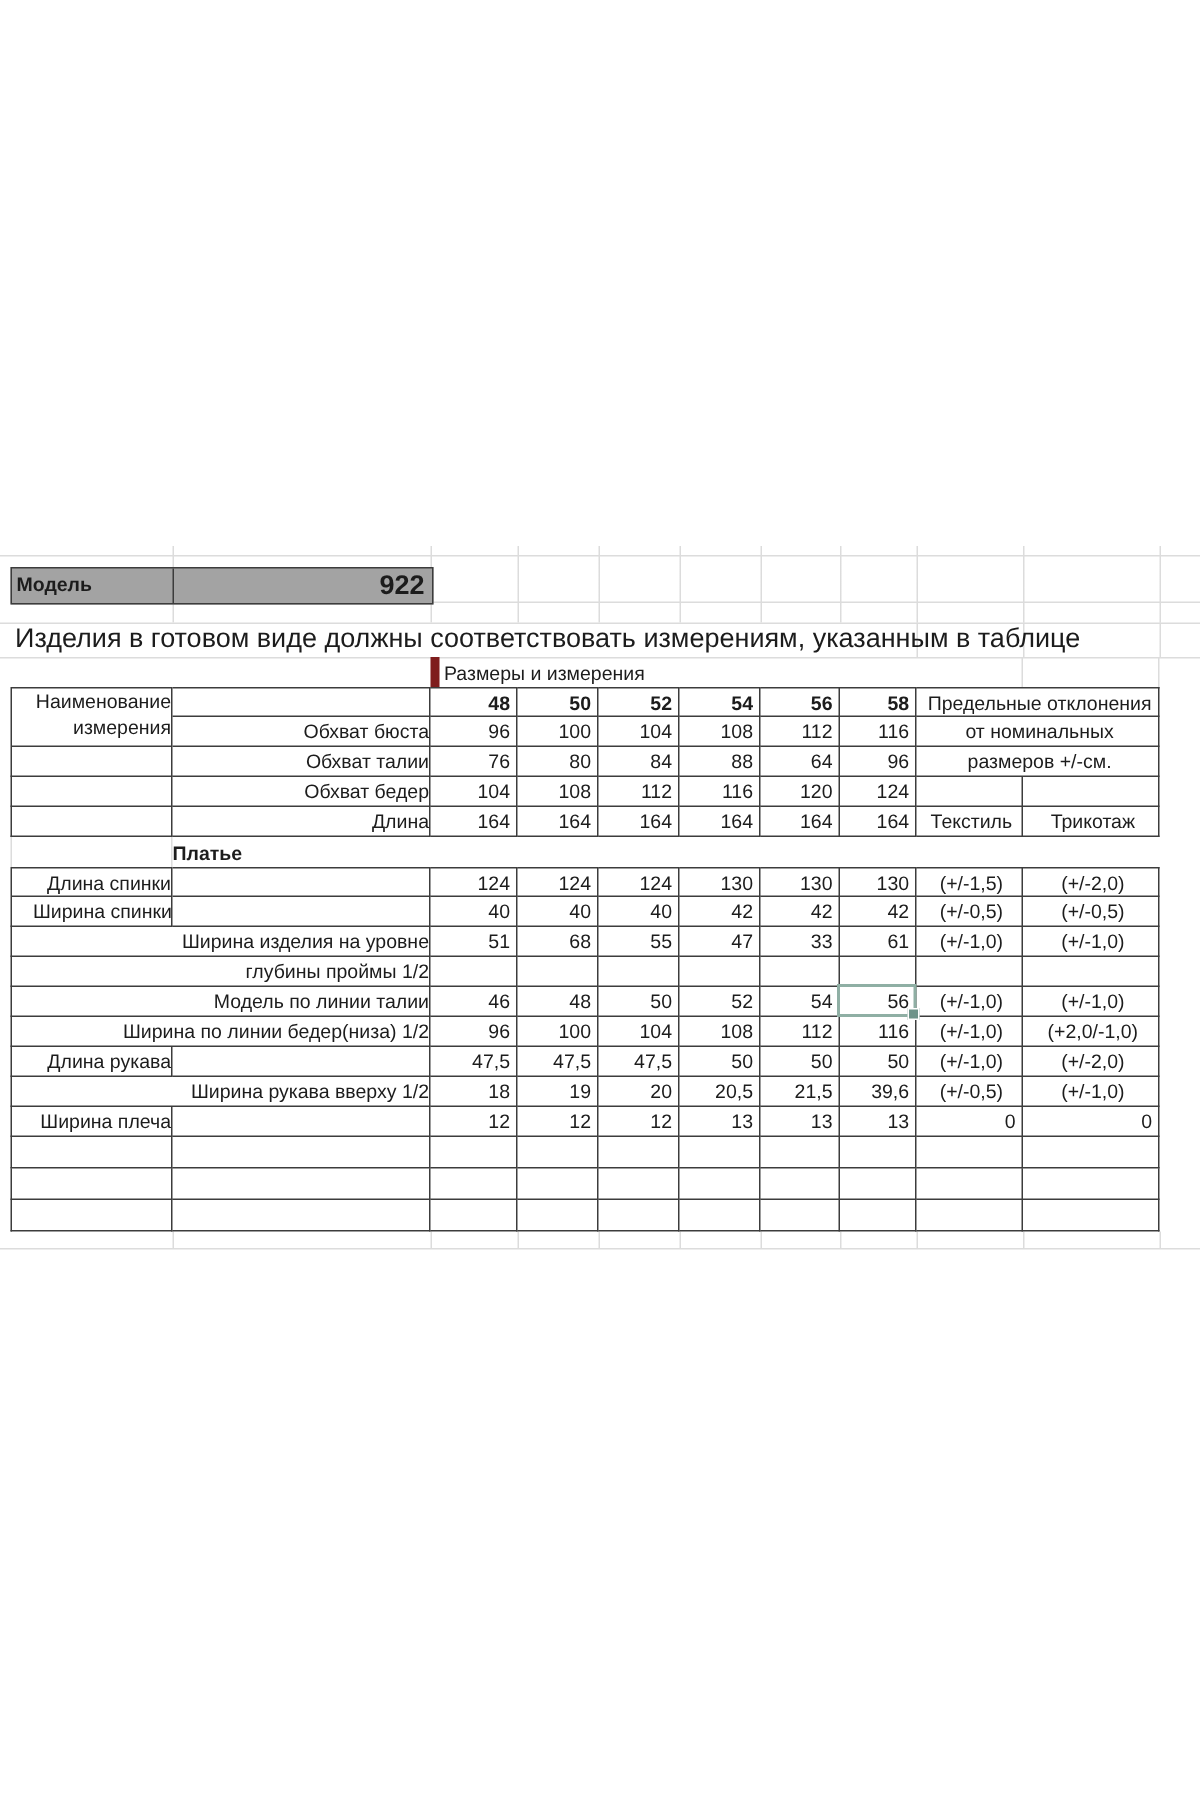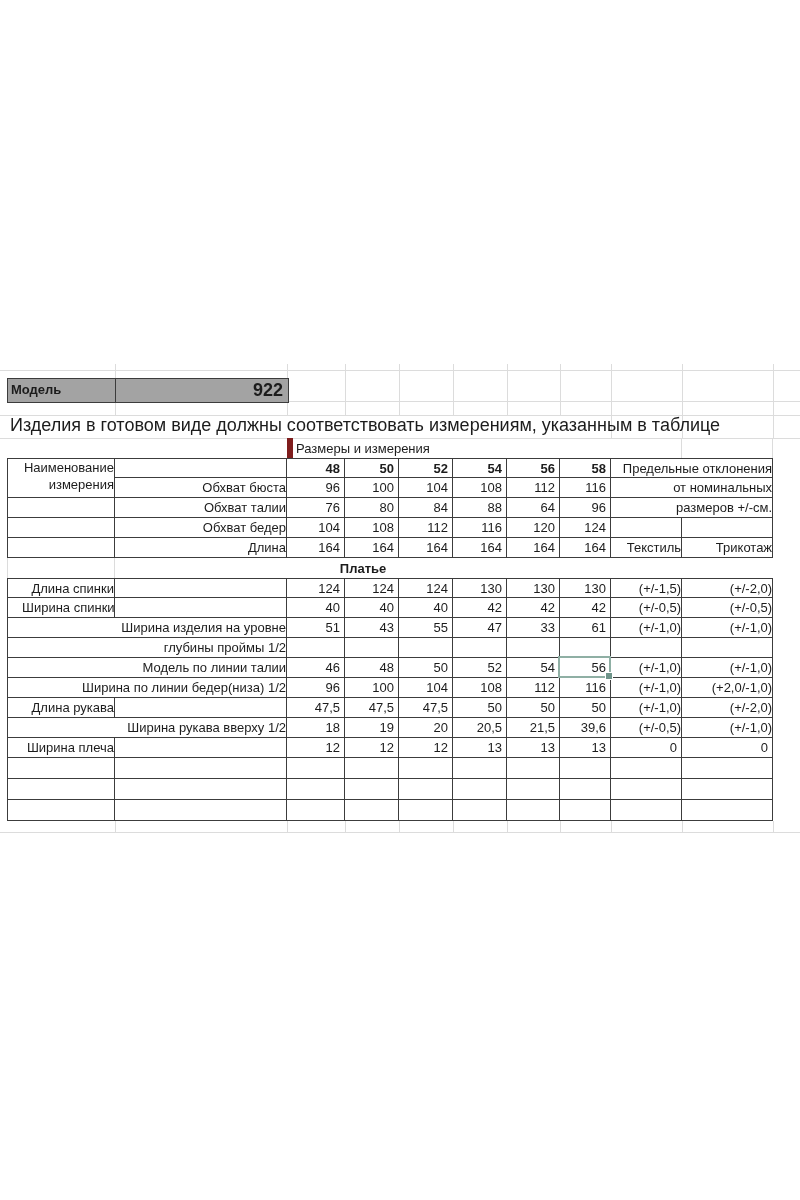--- a/index.html
+++ b/index.html
@@ -26,23 +26,23 @@
   td{font-size:13px;line-height:17px;padding:0;height:20px;box-sizing:border-box;white-space:nowrap;overflow:visible;vertical-align:middle}
   tr.r0 td{height:20px}
   tr.re td{height:21px}
   .c{border-right:1px solid #3c3c3c;border-bottom:1px solid #3c3c3c}
   .lt{border-left:1px solid #3c3c3c}
   .tp{border-top:1px solid #3c3c3c}
   .fc{border-right:1px solid #dcdcdc}
   .flt{border-left:1px solid #dcdcdc}
   .n{text-align:right;padding-right:4px}
   .l{text-align:right;padding-left:14px}
-  .t{text-align:right;padding-left:3px}
+  .t{text-align:center;padding-left:3px}
   .bold{font-weight:bold}
-  .ctr{text-align:center}
+  .ctr{}
   .sl{border-left:6px solid #7f1d1d;padding-left:3px}
   .vtop{vertical-align:top}
 
   
   .sel{position:absolute;left:558px;top:656px;width:53px;height:22px;border:2px solid #8fafa4;box-sizing:border-box;z-index:5;pointer-events:none}
   .sel .handle{position:absolute;right:-4px;bottom:-4px;width:6px;height:6px;background:#6e948a;border:1px solid #fff;pointer-events:auto}
 </style>
 </head>
 <body>
 
@@ -179,21 +179,21 @@
       <td class="c n">42</td>
       <td class="c n">42</td>
       <td class="c n">42</td>
       <td class="c t">(+/-0,5)</td>
       <td class="c t">(+/-0,5)</td>
     </tr>
 
     <tr>
       <td colspan="2" class="c lt l">Ширина изделия на уровне</td>
       <td class="c n">51</td>
-      <td class="c n">43</td>
+      <td class="c n">68</td>
       <td class="c n">55</td>
       <td class="c n">47</td>
       <td class="c n">33</td>
       <td class="c n">61</td>
       <td class="c t">(+/-1,0)</td>
       <td class="c t">(+/-1,0)</td>
     </tr>
 
     <tr>
       <td colspan="2" class="c lt l">глубины проймы 1/2</td>

